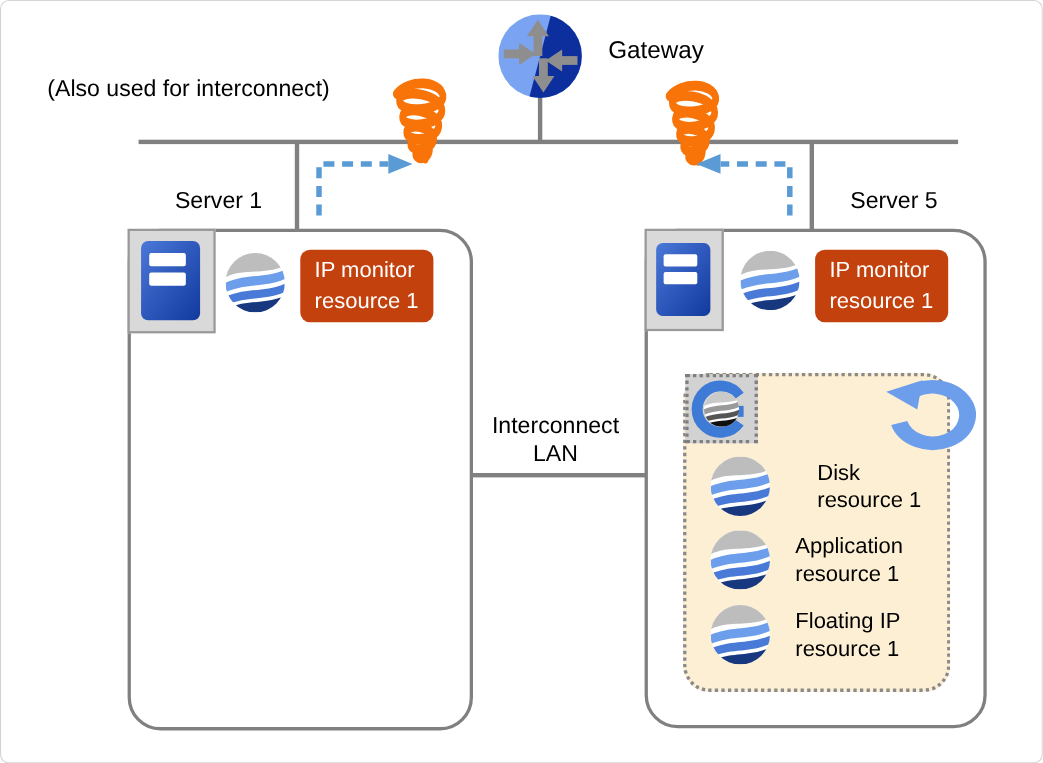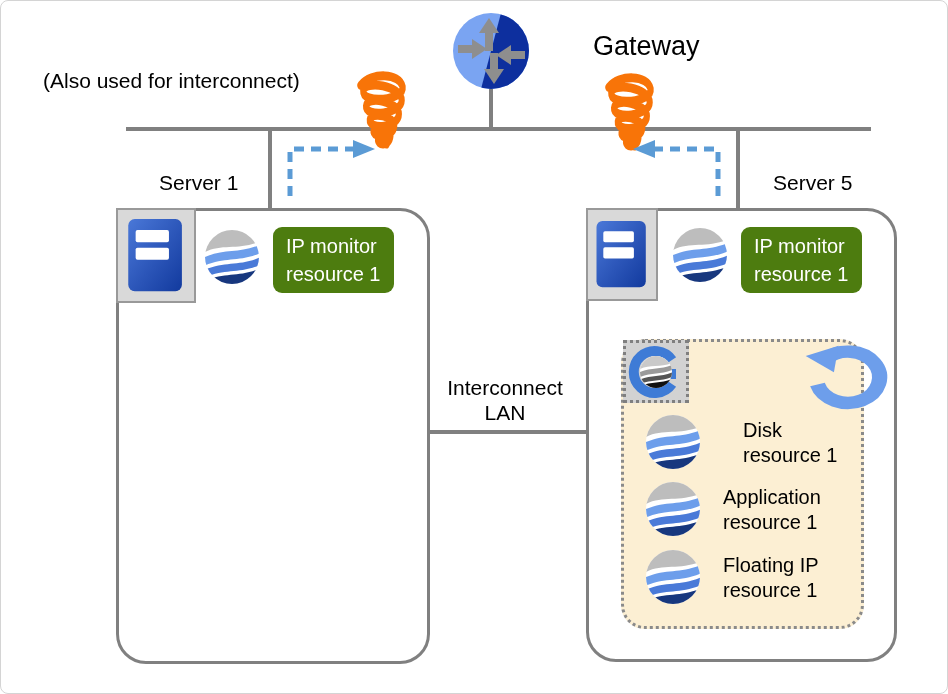--- a/index.html
+++ b/index.html
@@ -16,21 +16,21 @@
   }
   .chip{
     position:absolute;background:#d9d9d9;border:2px solid #999999;
     display:flex;align-items:center;justify-content:center;box-sizing:border-box;
   }
   .group-chip{
     position:absolute;background:#d2d2d2;border:3px dotted #7f7f7f;
     display:flex;align-items:center;justify-content:center;box-sizing:border-box;
   }
   .badge{
-    position:absolute;background:#4d7c0f;color:#ffffff;border-radius:9px;
+    position:absolute;background:#c2410c;color:#ffffff;border-radius:9px;
     font-size:20px;line-height:28px;padding:5px 13px;white-space:nowrap;
   }
   .fg-box{
     position:absolute;background:#fcefd3;border:3px dotted #8a8a8a;border-radius:24px;
     box-sizing:border-box;
   }
   .fg-title{position:absolute;font-size:21px;text-align:center;}
   .res-text{position:absolute;font-size:20px;line-height:25px;white-space:nowrap;}
   .two-line div{white-space:nowrap;}
   .center-text{text-align:center;}
@@ -116,21 +116,21 @@
 
   <div class="hline" style="left:125px;top:126px;width:745px;height:4px;"></div>
   <div class="vline" style="left:488px;top:86px;width:4px;height:42px;"></div>
   <div class="vline" style="left:267px;top:128px;width:4px;height:80px;"></div>
   <div class="vline" style="left:735px;top:128px;width:4px;height:80px;"></div>
   <div class="hline" style="left:422px;top:429px;width:164px;height:4px;"></div>
 
   <svg class="abs" style="left:452px;top:12px;" width="76" height="76" viewBox="0 0 76 76">
       <use href="#gatewayIcon"></use>
     </svg>
-  <div class="label" style="left:592px;top:32px;font-size:27px;">Gateway</div>
+  <div class="label" style="left:552px;top:32px;font-size:22px;">Gateway</div>
 
   <div class="abs two-line" style="left:42px;top:66px;font-size:21px;line-height:27px;">
     <div>(Also used for interconnect)</div>
   </div>
 
   <div class="server-box" style="left:115px;top:207px;width:308px;height:450px;"></div>
   <div class="server-box" style="left:585px;top:207px;width:305px;height:448px;"></div>
 
   <div class="label" style="left:158px;top:169px;">Server 1</div>
   <div class="label" style="left:772px;top:169px;">Server 5</div>

